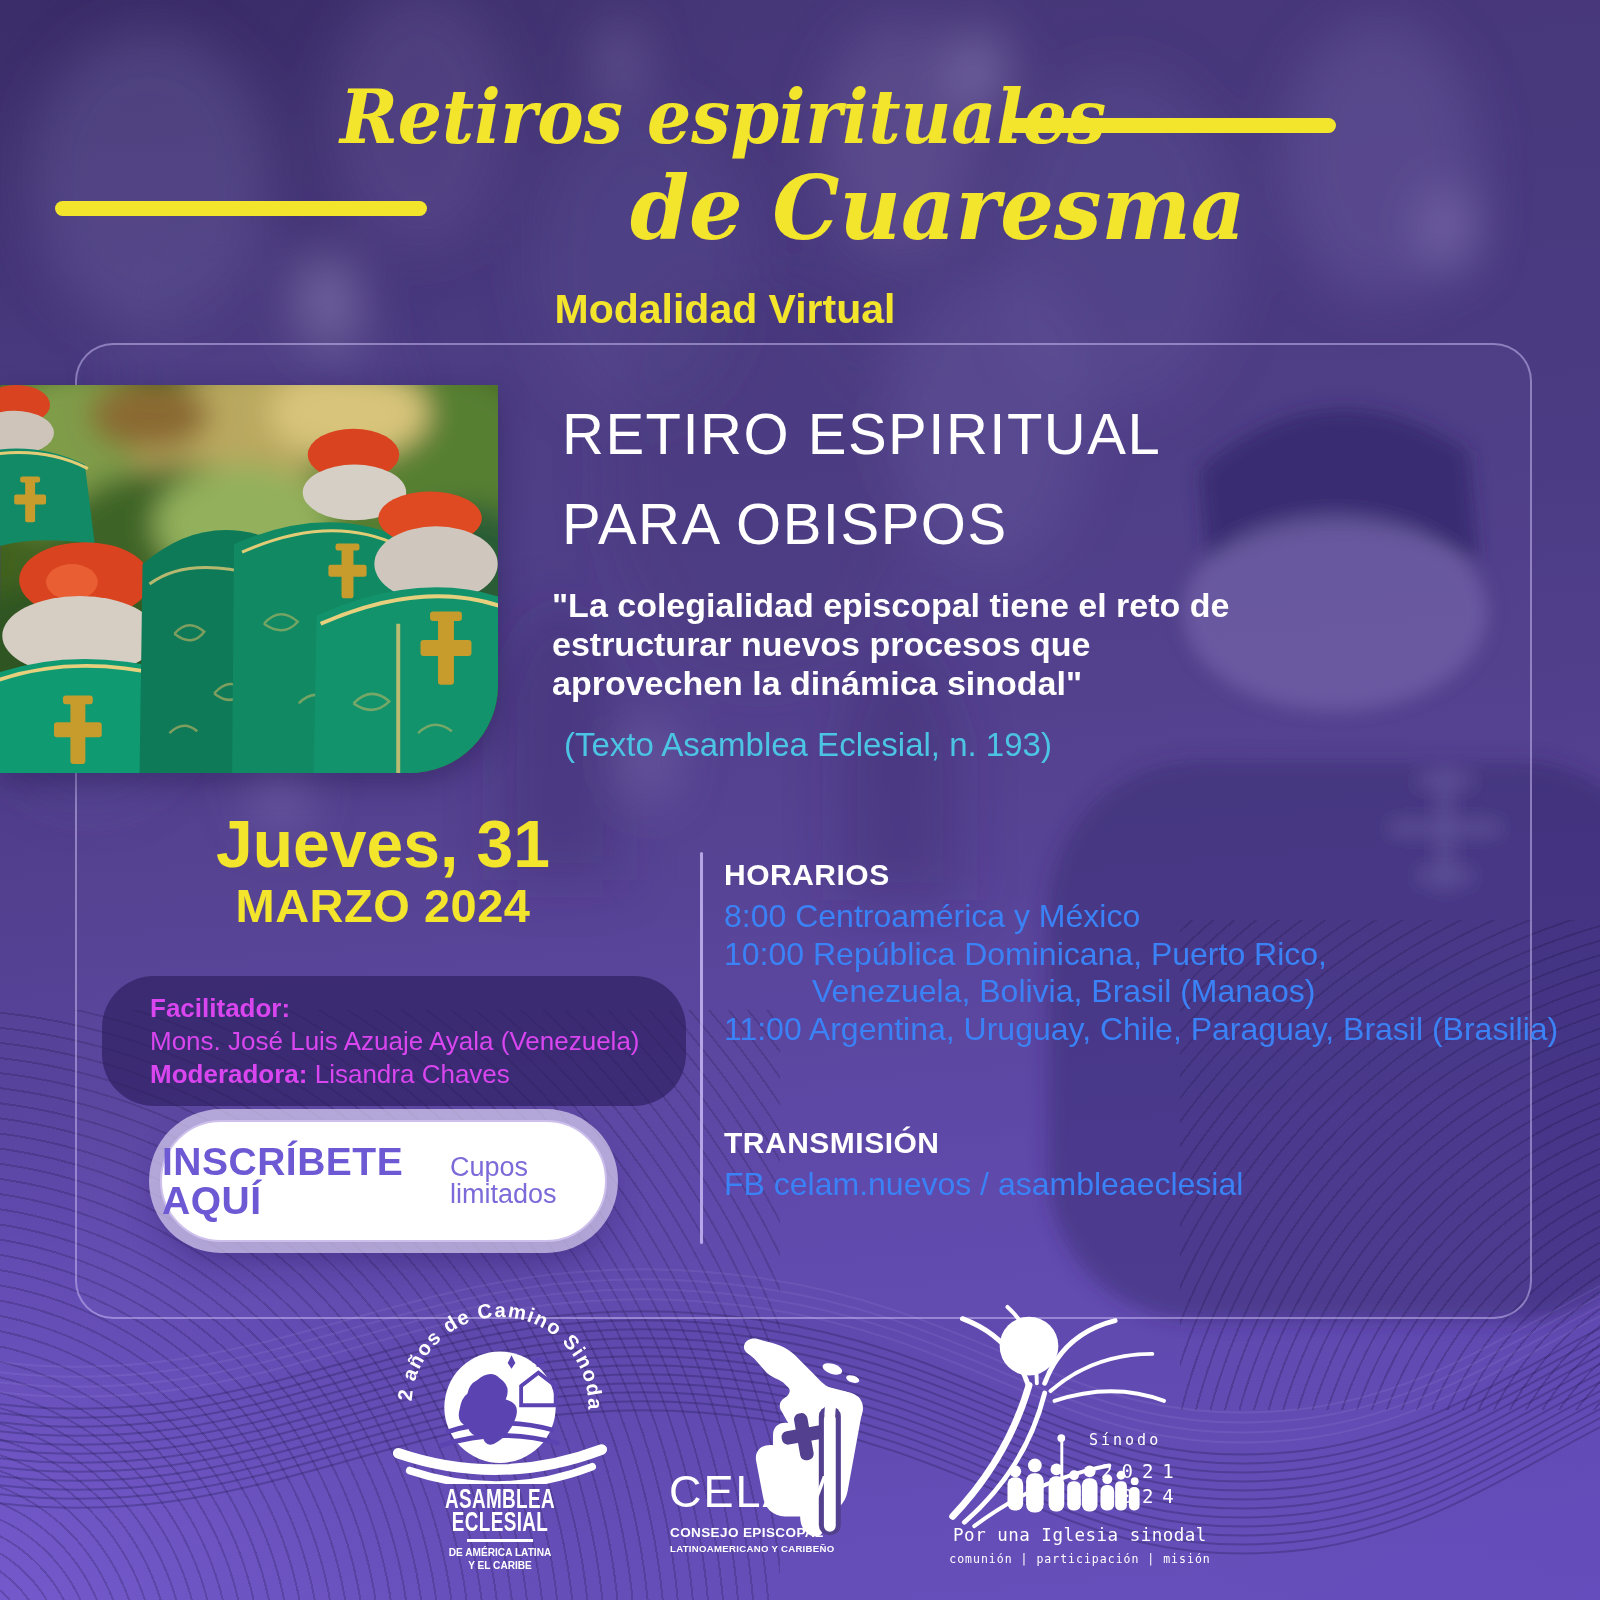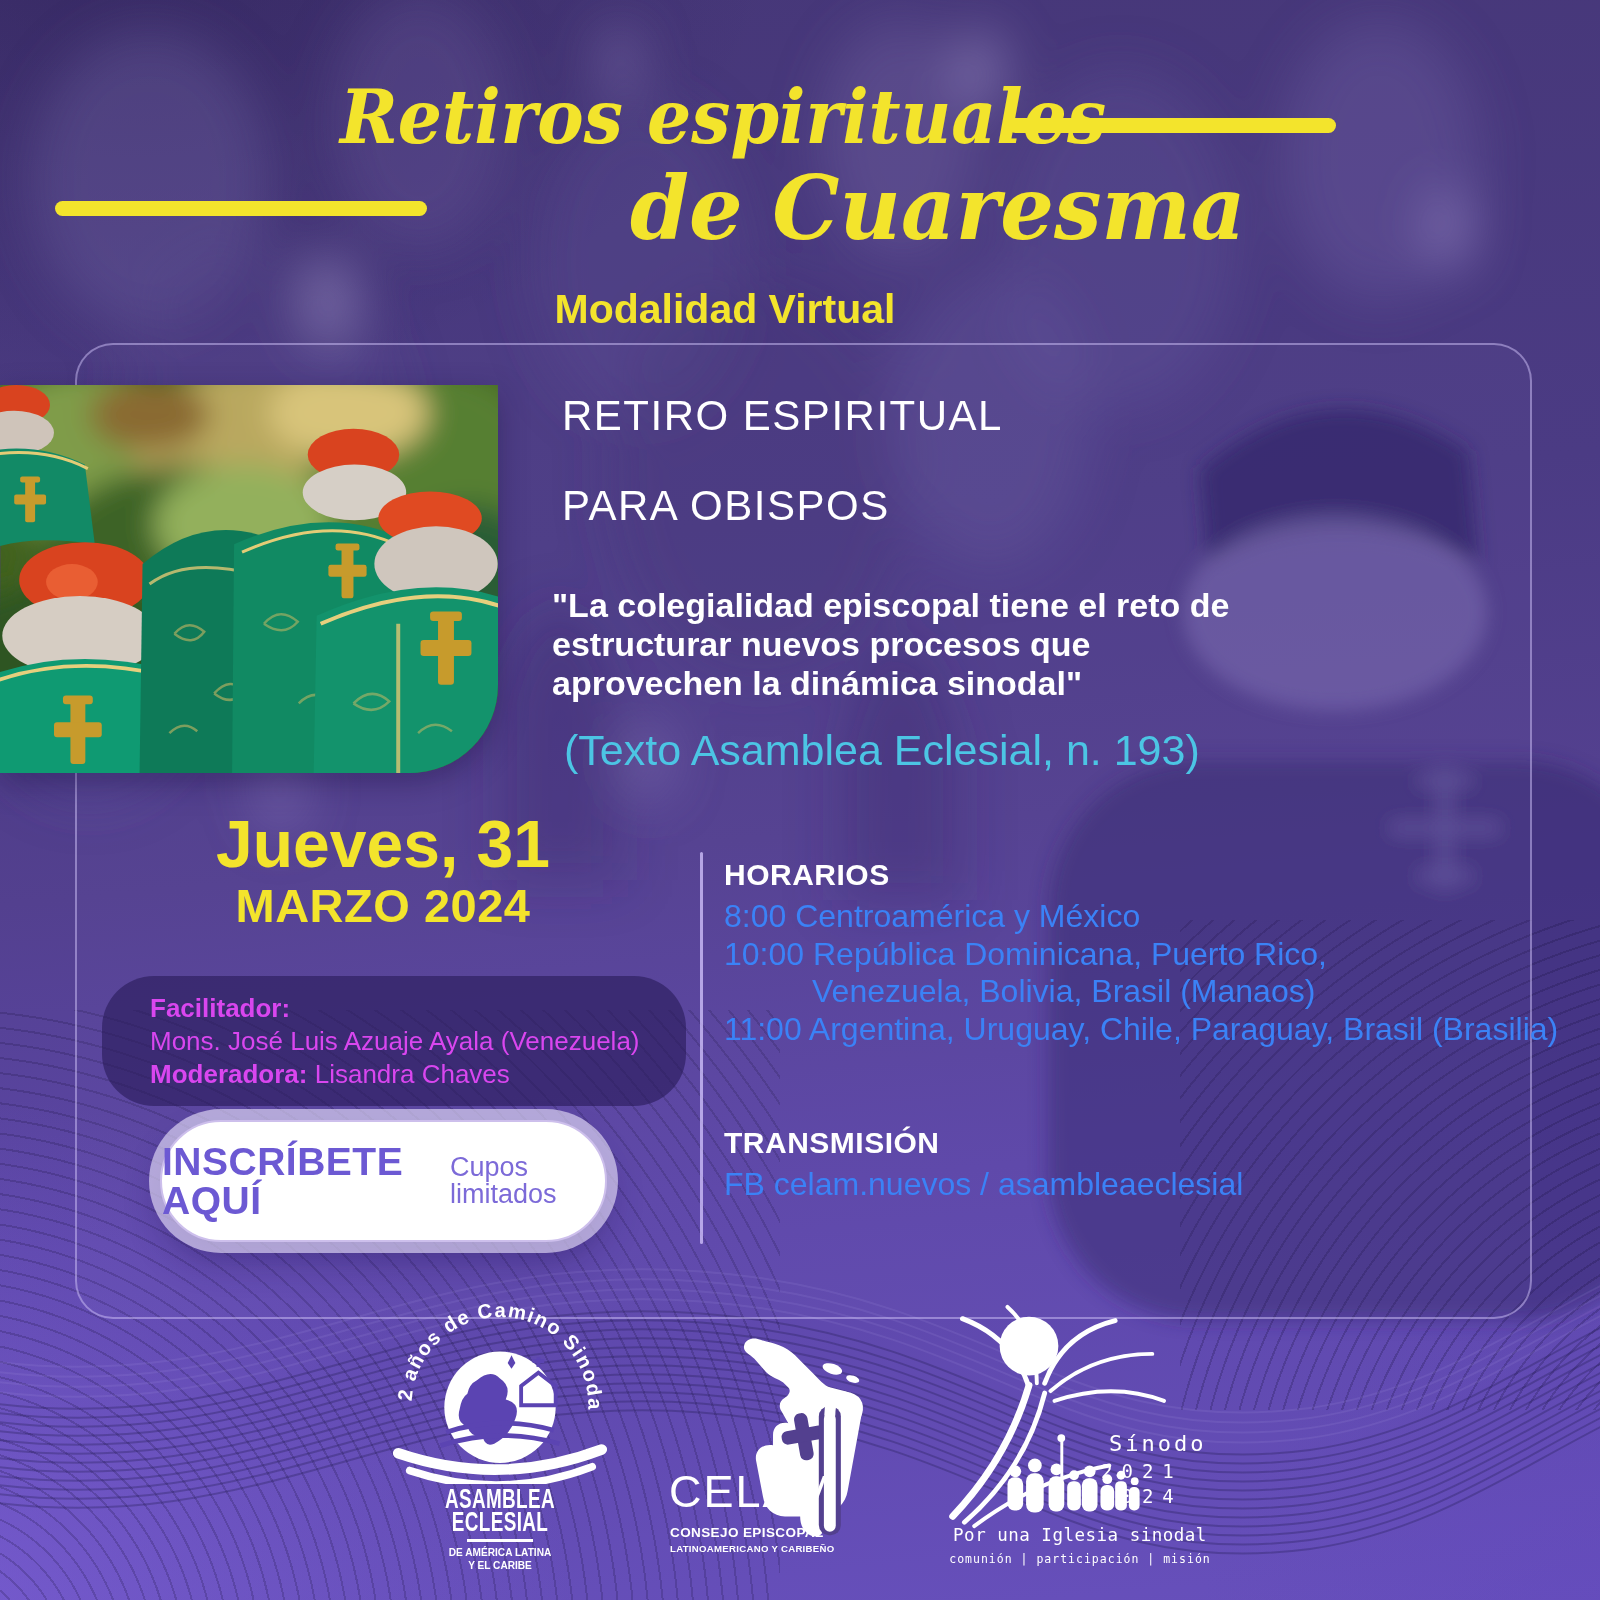--- a/index.html
+++ b/index.html
@@ -39,25 +39,25 @@
   
   .card{left:75px;top:343px;width:1453px;height:972px;border-radius:38px;
         border:2px solid rgba(206,193,247,.5);background:rgba(150,128,225,.05);}
 
   
   .photo{left:0;top:385px;width:498px;height:388px;border-radius:0 0 88px 0;overflow:hidden;
          box-shadow:0 10px 30px rgba(20,10,55,.35);}
   .photo svg{display:block;}
 
   
-  .hero-h{color:#fff;font-weight:300;font-size:42px;letter-spacing:1.5px;white-space:nowrap;}
+  .hero-h{color:#fff;font-weight:300;font-size:58px;letter-spacing:1.5px;white-space:nowrap;margin-top:8px;}
   .h1a{left:562px;top:392px;}
   .h1b{left:562px;top:482px;}
   .quote{left:552px;top:586px;color:#fff;font-weight:700;font-size:34px;line-height:39px;white-space:nowrap;}
-  .qref{left:564px;top:726px;color:#4cc5e4;font-size:43px;font-weight:400;}
+  .qref{left:564px;top:726px;color:#4cc5e4;font-size:33px;font-weight:400;}
 
   
   .date-wrap{left:133px;top:810px;width:500px;text-align:center;color:#f3e42c;}
   .date-day{font-weight:700;font-size:66px;line-height:1.05;}
   .date-month{font-weight:700;font-size:47px;line-height:1.15;letter-spacing:.5px;}
   .facbox{left:102px;top:976px;width:584px;height:130px;border-radius:52px;
           background:rgba(41,27,89,.62);padding:16px 0 0 48px;box-sizing:border-box;}
   .facline{color:#d946ef;font-size:26px;line-height:33px;white-space:nowrap;}
   .facline b{font-weight:700;}
   .btn{left:160px;top:1120px;width:443px;height:118px;border-radius:62px;background:#fff;
@@ -85,21 +85,21 @@
             transform:scaleX(.70);transform-origin:center;}
   .asm-rule{width:66px;height:3px;background:#fff;margin:5px auto 4px;}
   .asm-sub{font-weight:700;font-size:11.5px;line-height:13px;transform:scaleX(.88);transform-origin:center;}
   .logo-celam{left:655px;top:1335px;width:240px;height:248px;}
   .celam-map{left:62px;top:0;width:168px;height:212px;}
   .celam-name{left:14px;top:134px;font-size:45px;font-weight:400;letter-spacing:2px;line-height:1;}
   .celam-s1{left:15px;top:190px;font-size:13.5px;font-weight:700;letter-spacing:.4px;white-space:nowrap;}
   .celam-s2{left:15px;top:208px;font-size:9.6px;font-weight:700;letter-spacing:.3px;white-space:nowrap;}
   .logo-sinodo{left:925px;top:1285px;width:305px;height:300px;font-family:"DejaVu Sans Mono",monospace;}
   .sin-tree{left:10px;top:18px;width:235px;height:230px;}
-  .sin-word{left:184px;top:146px;font-size:22px;letter-spacing:3px;}
+  .sin-word{left:164px;top:146px;font-size:15px;letter-spacing:3px;}
   .sin-year{font-size:19px;letter-spacing:9px;}
   .sin-y1{left:176px;top:175px;}
   .sin-y2{left:176px;top:200px;}
   .sin-tag{left:12px;top:240px;width:286px;text-align:center;font-size:17.5px;letter-spacing:.5px;white-space:nowrap;}
   .sin-motto{left:12px;top:267px;width:286px;text-align:center;font-size:11.5px;letter-spacing:1px;white-space:nowrap;}
 </style>
 </head>
 <body>
 
 <div class="poster">

